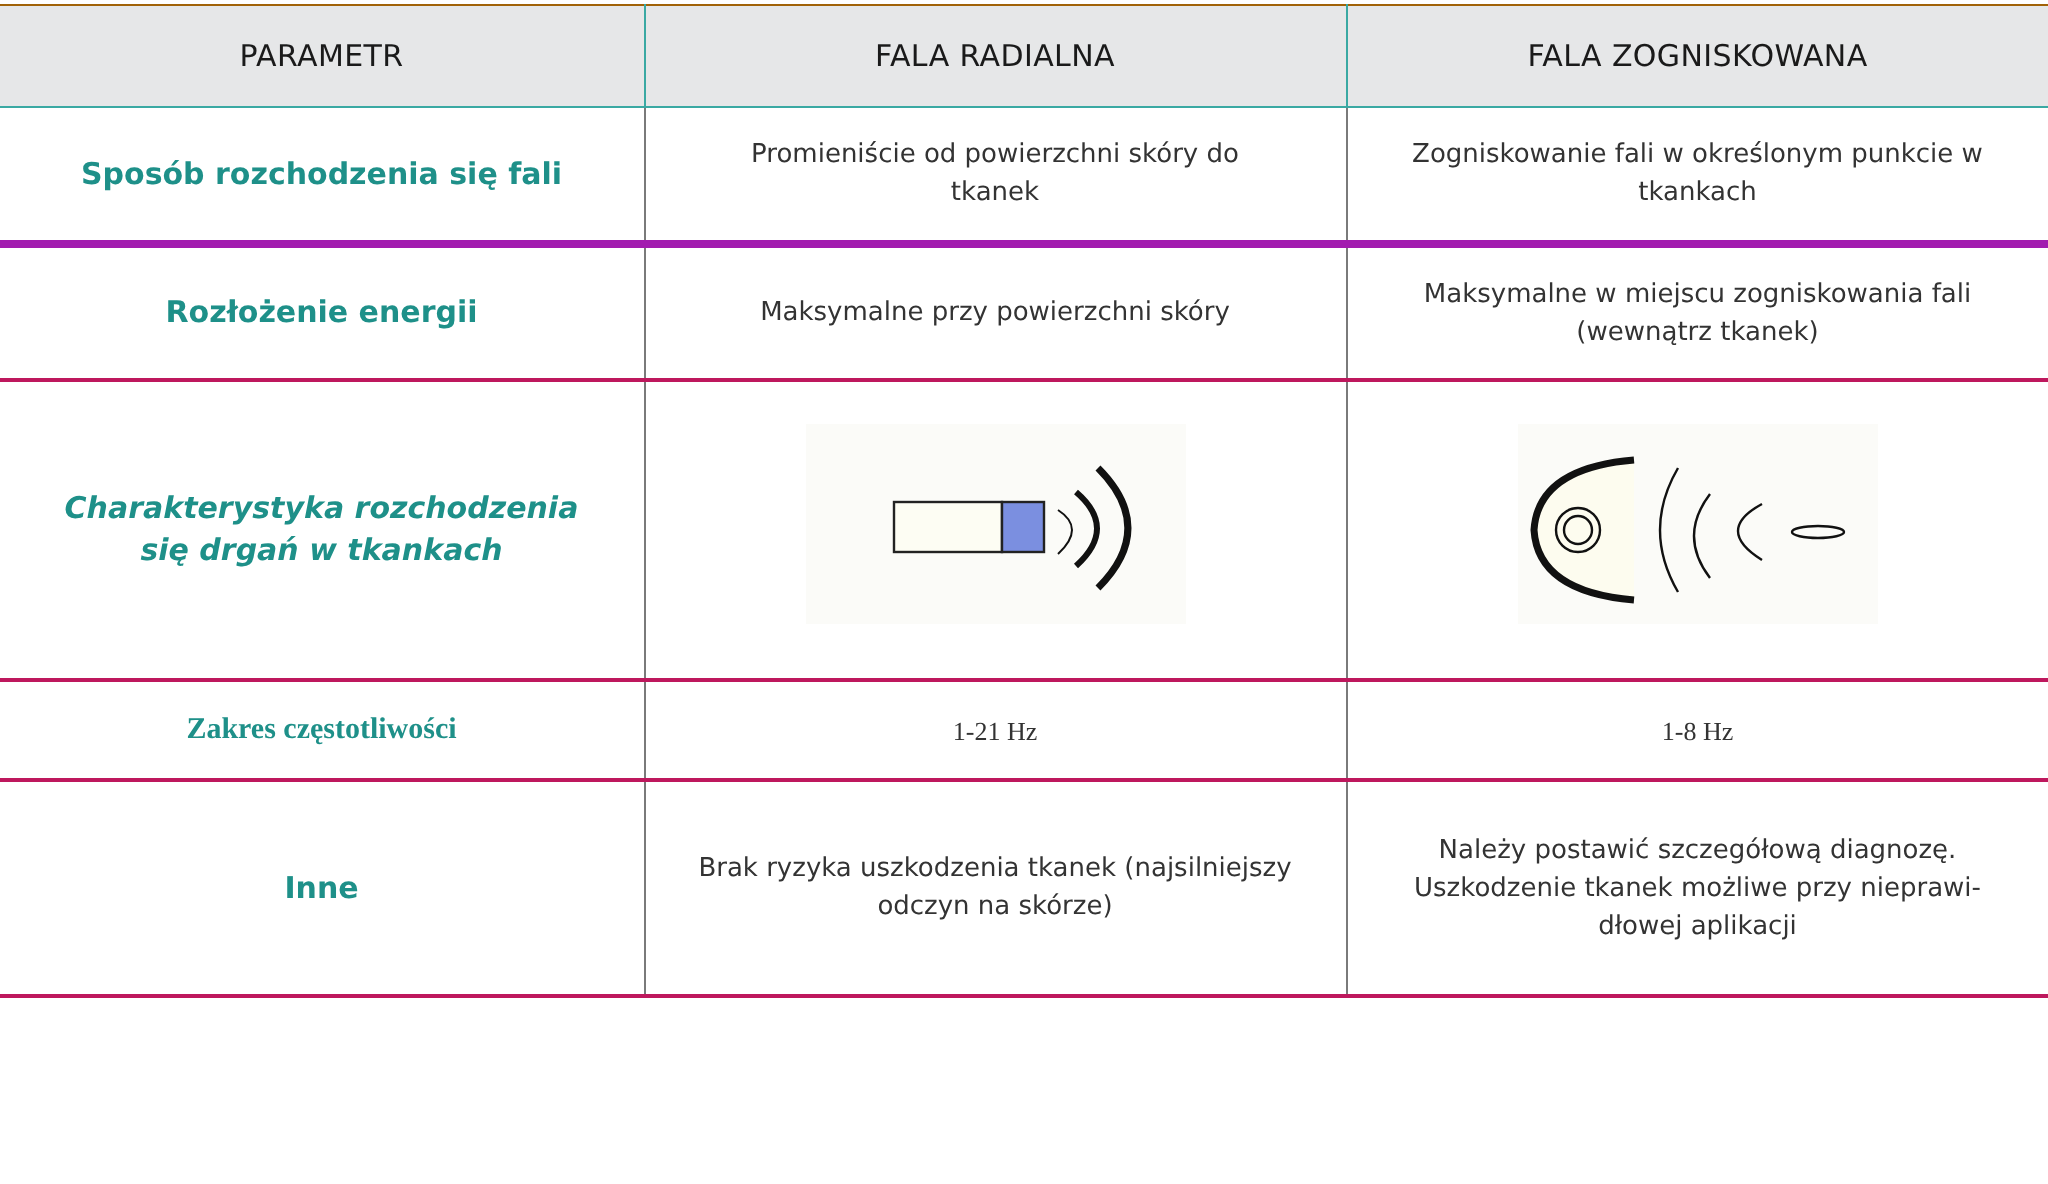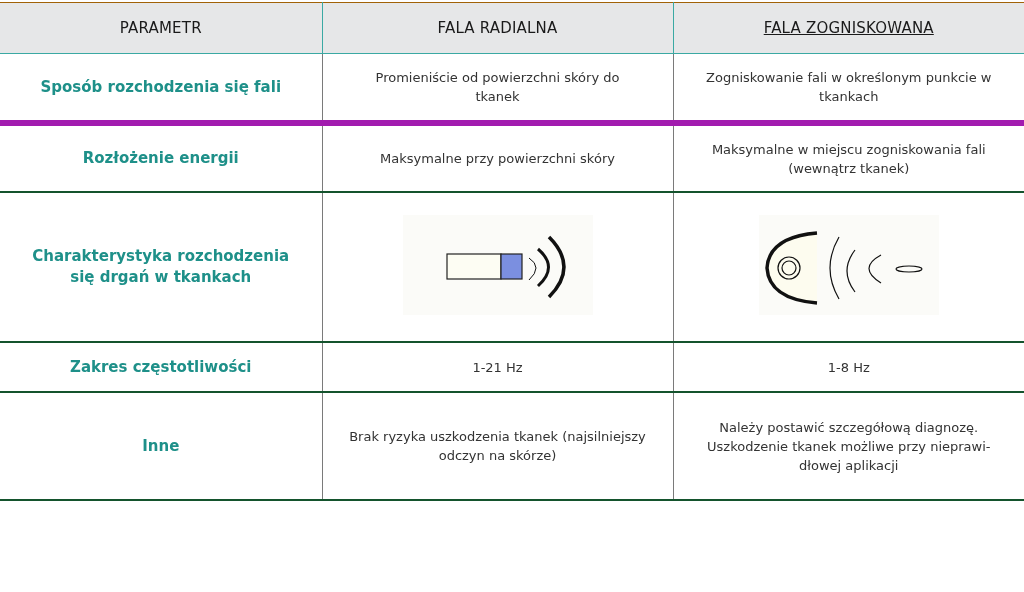--- a/index.html
+++ b/index.html
@@ -1,28 +1,28 @@
 <!DOCTYPE html>
 <html><head>
 <meta charset="utf-8">
 <style>
   html, body { margin:0; padding:0; background:#ffffff; }
   body { width:1024px; height:592px; overflow:hidden; font-family:"DejaVu Sans", sans-serif; }
   table.cmp { border-collapse:collapse; width:1024px; table-layout:fixed; position:absolute; left:0; top:2px; }
   col.c1 { width:322px; } col.c2 { width:351px; } col.c3 { width:351px; }
   th { background:#e6e7e8; color:#1a1a1a; font-weight:normal; font-size:15px; height:48px; text-align:center;
        border-top:1px solid #a16207; border-bottom:1px solid #3aa9a3; border-right:1px solid #3aa9a3; letter-spacing:0.2px; }
-  th:last-child { border-right:none;text-decoration:underline; }
+  th:last-child { border-right:none; }
   td { text-align:center; vertical-align:middle; font-size:13px; color:#333; line-height:19px; padding:0 12px;
-       border-right:1px solid #7a7a7a; border-bottom:6px solid #a21caf; }
+       border-right:1px solid #7a7a7a; border-bottom:4px solid #a21caf; }
   td:last-child { border-right:none; }
-  tr.dk td { border-bottom:2px solid #14532d; }
+  tr.dk td { border-bottom:2px solid #be185d; }
   td.param { color:#1e9089; font-size:15px; font-weight:bold; line-height:21px; }
-  .r1 td { height:66px; } .r2 td { height:65px; } .r3 td { height:148px; }
-  .r4 td { height:65px; } .r5 td { height:49px; } .r6 td { height:48px; } .r7 td { height:82px; }
+  .r1 td { height:66px; } .r2 td { height:65px; } .r3 td { height:148px;font-style:italic; }
+  .r4 td { height:65px; } .r5 td { height:49px; } .r6 td { height:48px;font-family:Liberation Serif, serif; } .r7 td { height:82px; }
   .illus { display:inline-block; background:#fff; }
 </style>
 </head>
 <body>
 
 <table class="cmp">
   <colgroup>
       <col class="c1">
       <col class="c2">
       <col class="c3">

